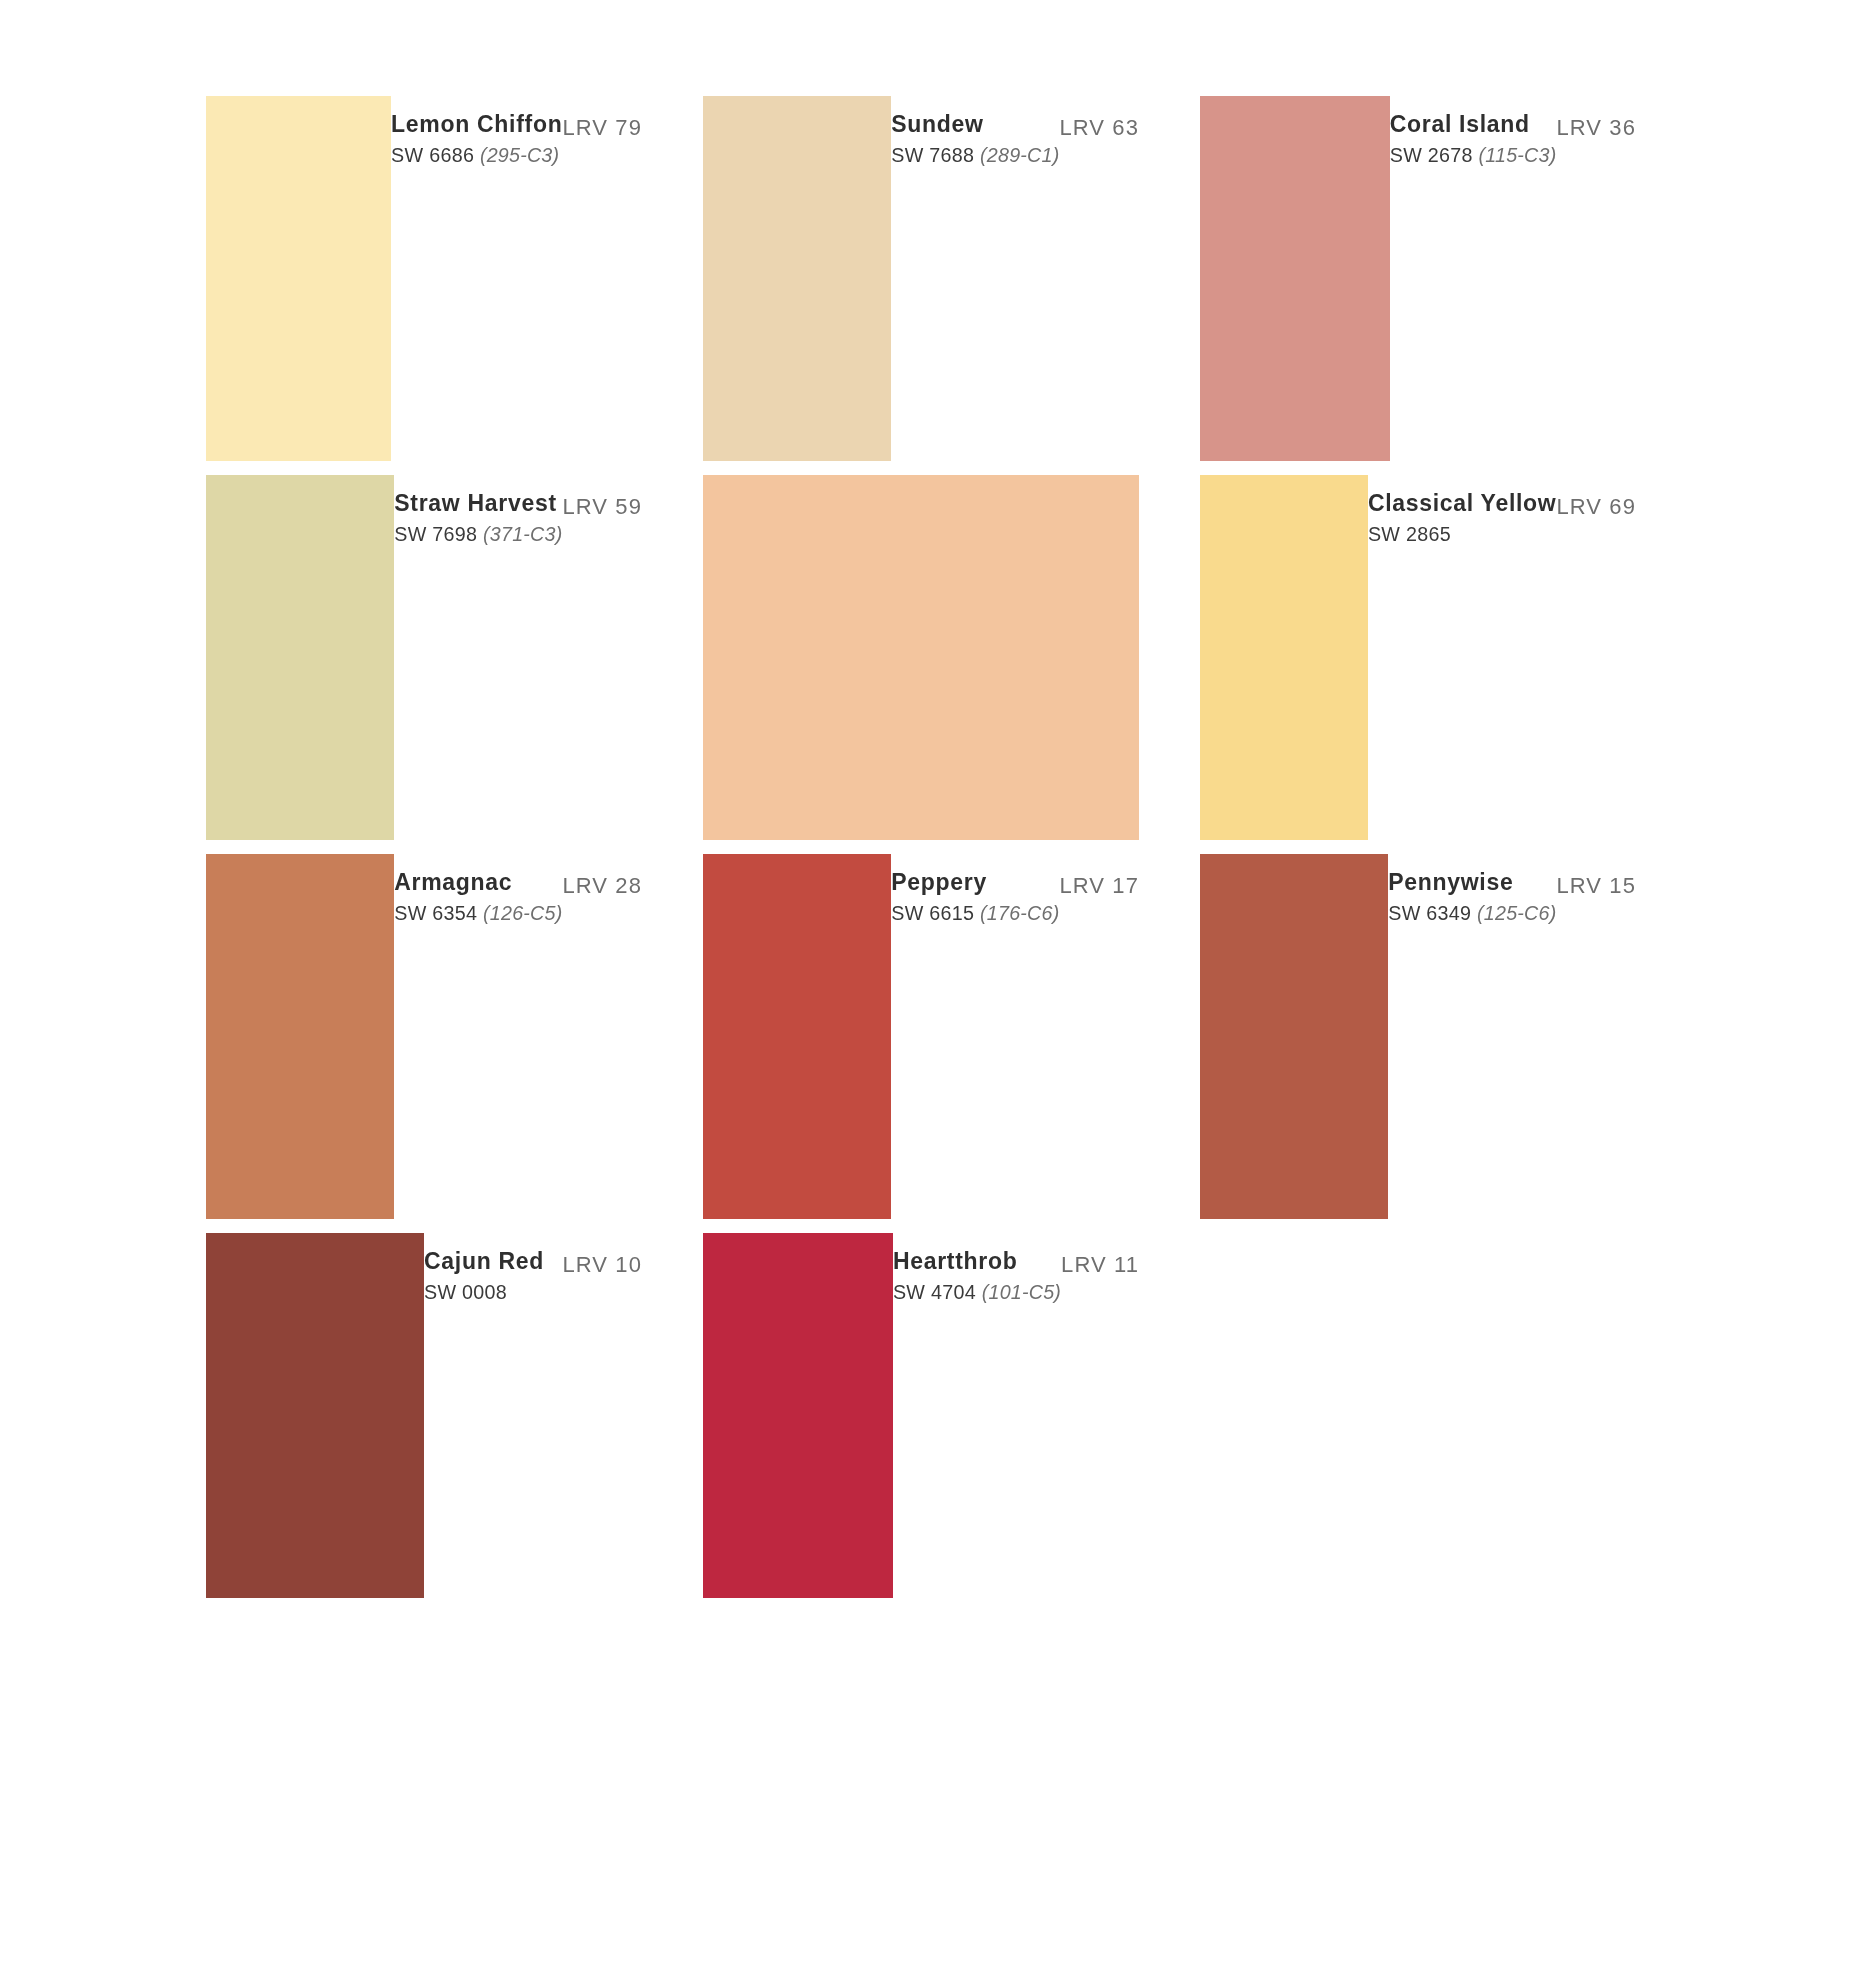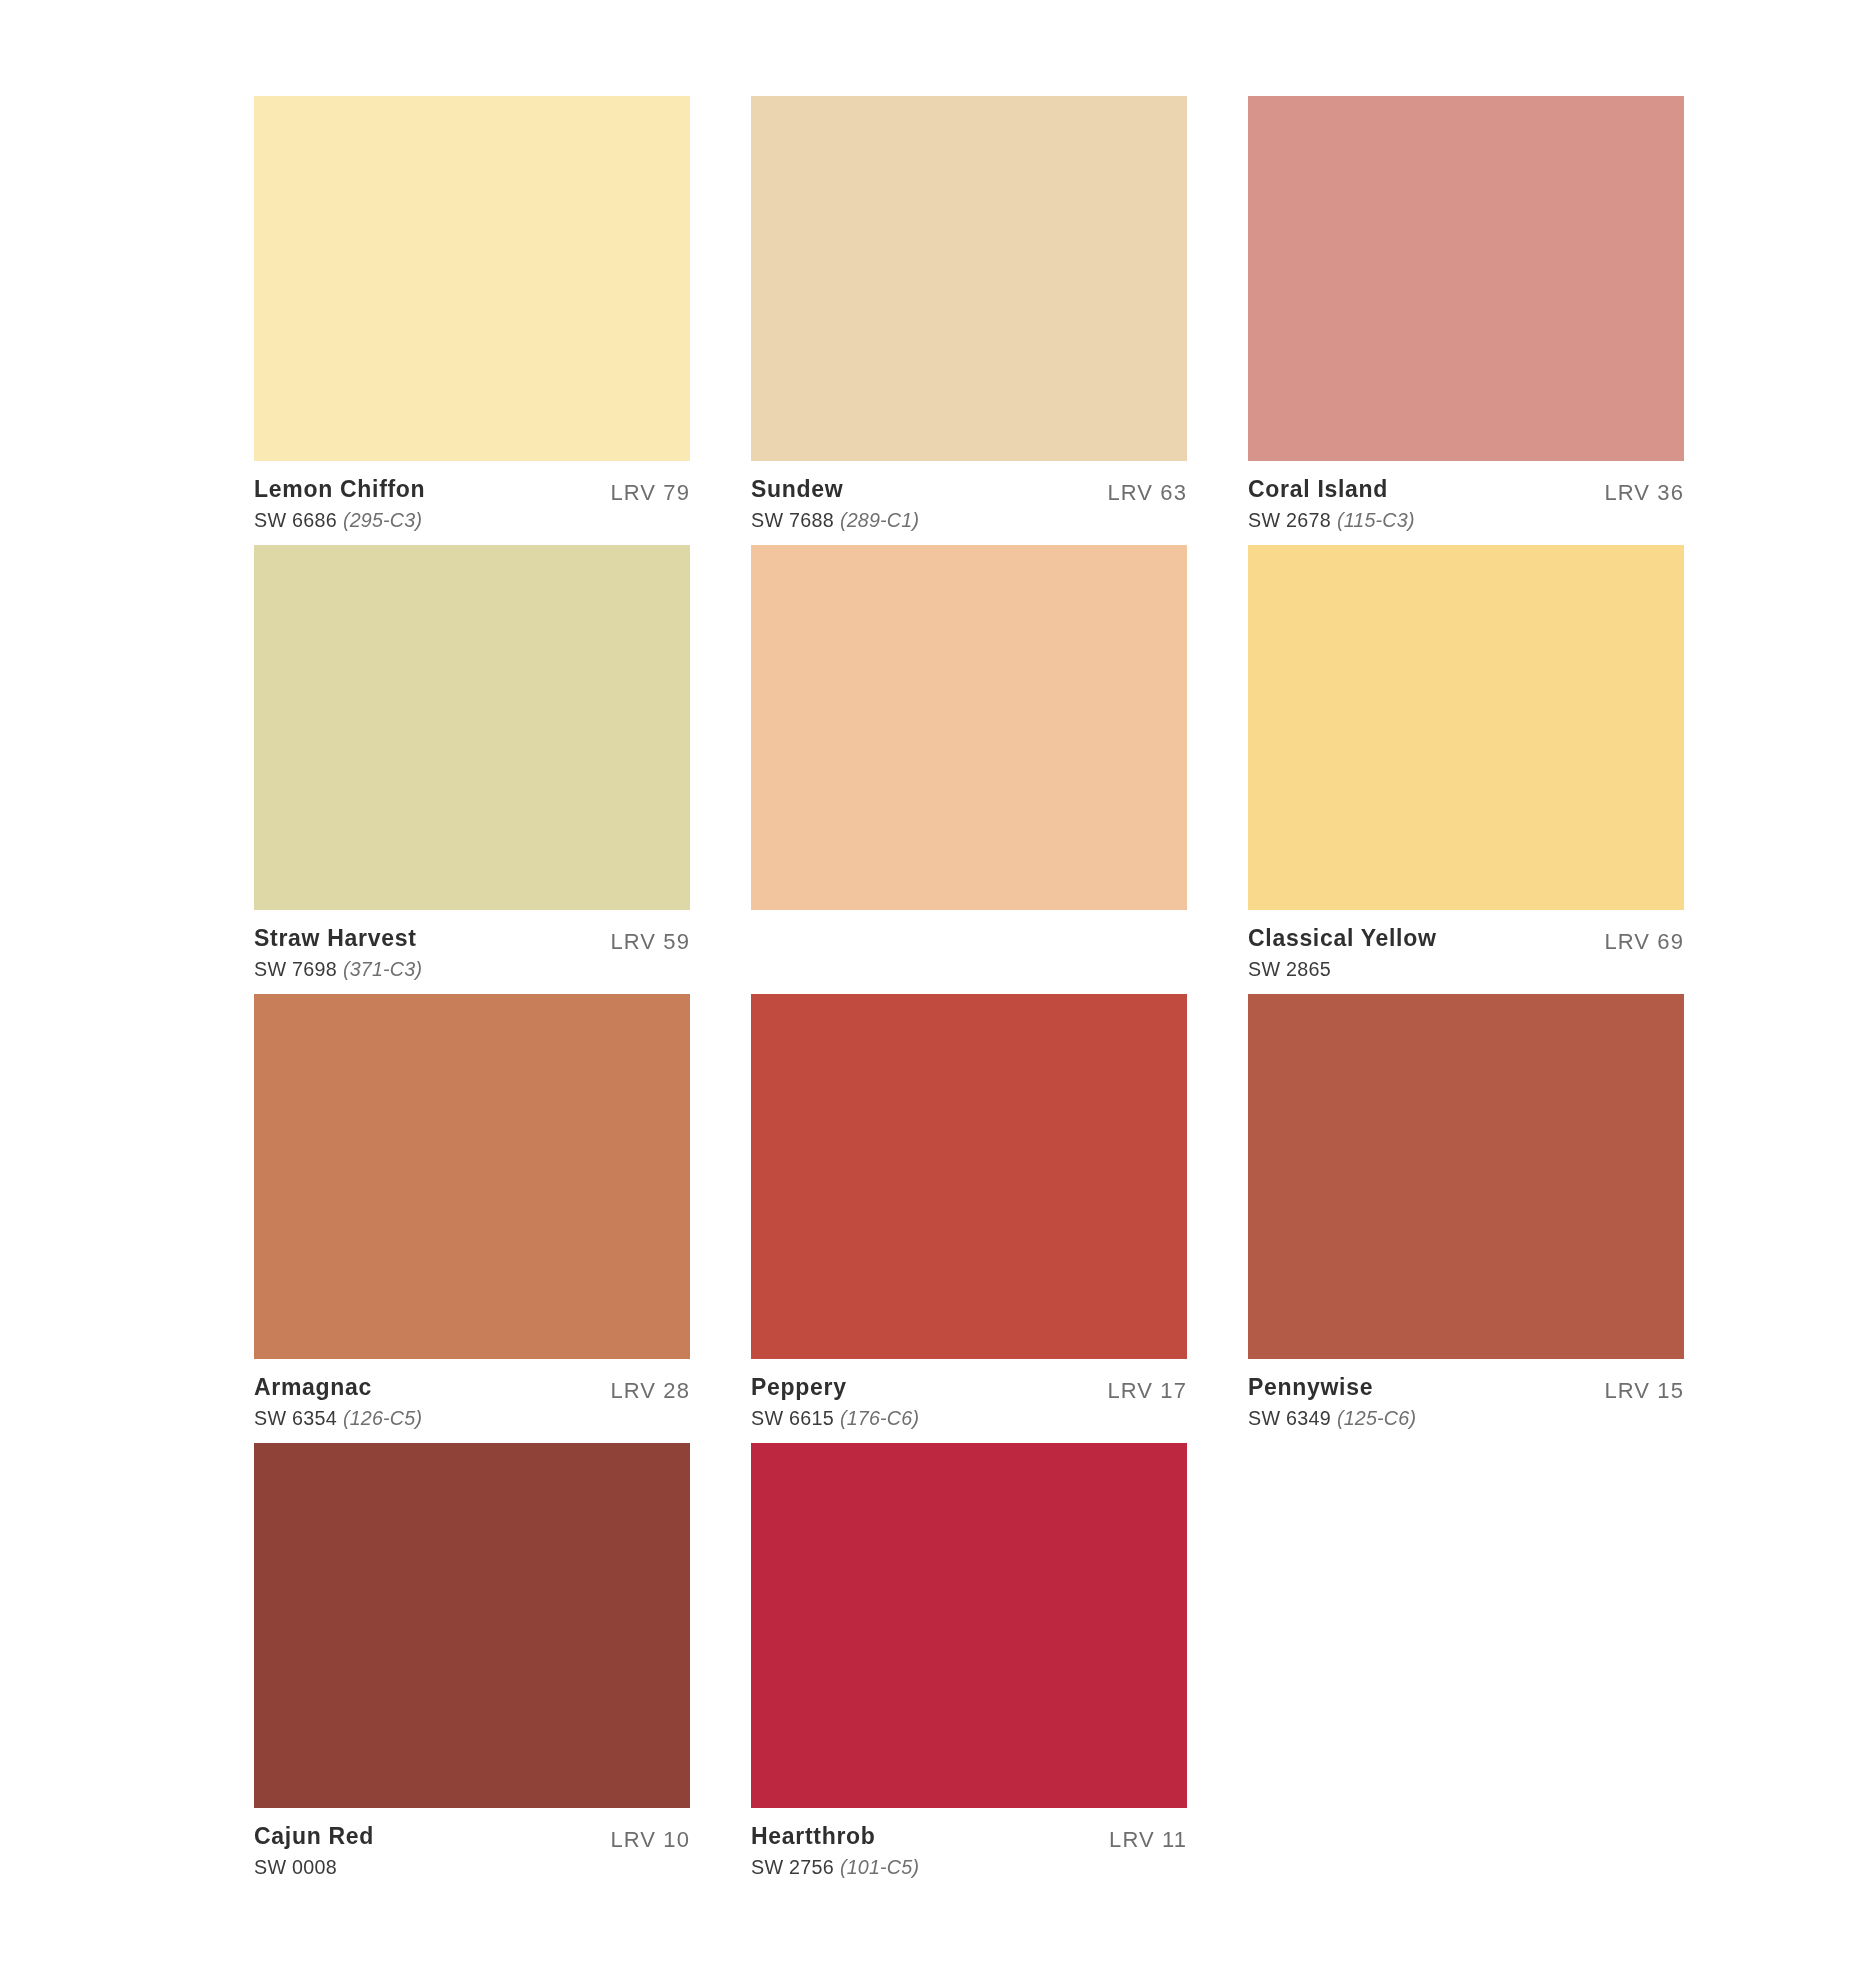--- a/index.html
+++ b/index.html
@@ -25,23 +25,22 @@
   .palette-grid {
     display: grid;
     grid-template-columns: repeat(3, 436px);
     column-gap: 61px;
     row-gap: 14px;
     margin-left: 206px;
   }
 
   .swatch-cell {
     display: flex;
-    flex-direction: column;
+    flex-direction: row;
     width: 436px;
-    margin-left: 48px;
   }
 
   .swatch-chip {
     width: 436px;
     height: 365px;
   }
 
   .swatch-info {
     display: flex;
     align-items: flex-start;
@@ -232,21 +231,21 @@
       <span class="swatch-lrv">LRV 10</span>
     </div>
   </div>
 
   <div class="swatch-cell">
     <div class="swatch-chip" style="background-color: rgb(190, 39, 64);"></div>
     <div class="swatch-info">
       <div class="swatch-text">
         <span class="swatch-name">Heartthrob</span>
         <span class="swatch-code-line">
-          <span class="swatch-code">SW 2756</span>
+          <span class="swatch-code">SW 4704</span>
           <span class="swatch-alt-code">(101-C5)</span>
         </span>
       </div>
       <span class="swatch-lrv">LRV 11</span>
     </div>
   </div>
 </div>
 </div>
 
 

